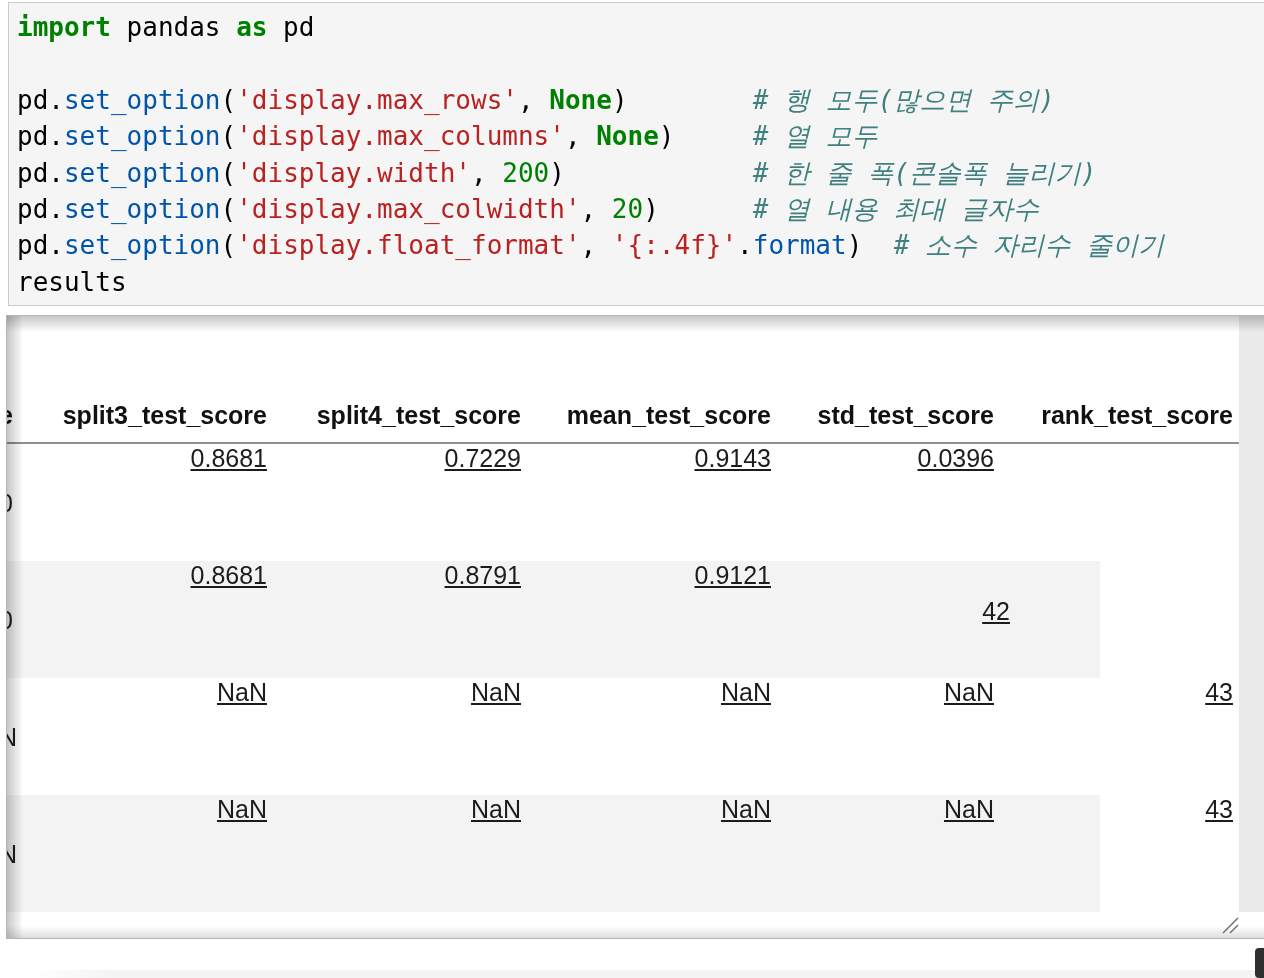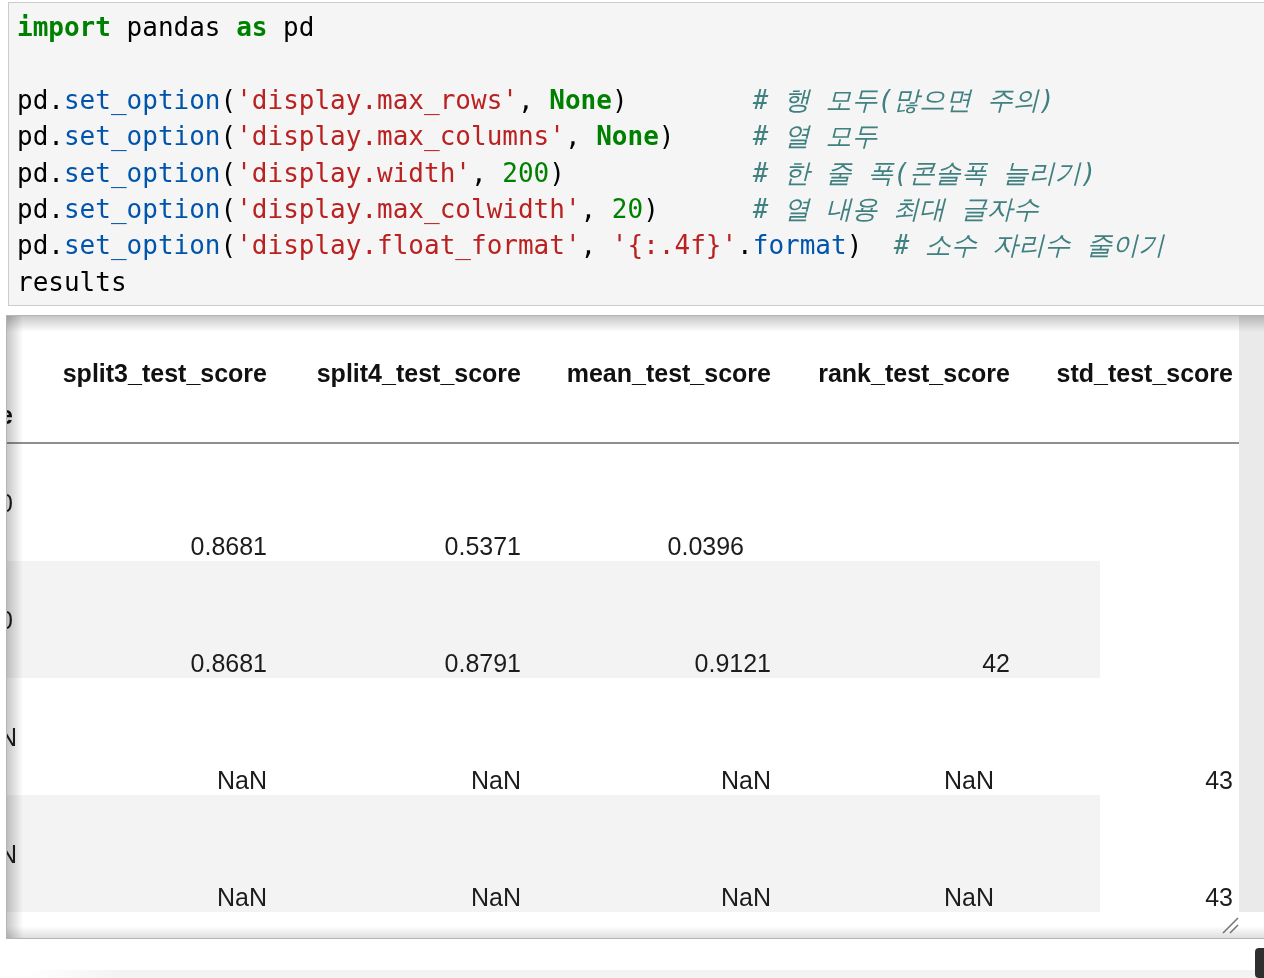--- a/index.html
+++ b/index.html
@@ -35,32 +35,32 @@
   .output-area{
     position:absolute;left:6px;top:315px;width:1270px;height:624px;
     box-sizing:border-box;
     background:#fff;
     border:1px solid var(--out-border,#b5b5b5);
     overflow:hidden;
   }
   .tbl-header{
     position:absolute;left:0;top:0;width:1232px;height:128px;
     box-sizing:border-box;
-    display:flex;align-items:center;
+    display:flex;align-items:flex-end;
     padding-bottom:12px;
     border-bottom:2px solid var(--underline,#8f8f8f);
     font-weight:bold;font-size:25px;color:#111;
     z-index:2;
   }
   .tbl-rows{position:absolute;left:0;top:128px;width:1232px;z-index:1;}
   .tbl-row{
     position:relative;
-    display:flex;align-items:flex-end;
+    display:flex;align-items:flex-start;
     height:117px;width:1093px;
-    font-size:25px;color:var(--tbl-text,#1c1c1c);
+    font-size:25px;color:var(--tbl-text,#1c1c1c);text-decoration:underline;
   }
   .tbl-row.odd{background:var(--stripe,#f3f3f3);}
   .cell-spacer{width:14px;flex:none;}
   .hcell,.dcell{flex:none;text-align:right;white-space:nowrap;overflow:visible;}
   .clip-frag{
     position:absolute;left:-8px;
     font-size:25px;color:#1c1c1c;white-space:pre;
     z-index:3;
   }
   .tbl-header .clip-frag{bottom:12px;font-weight:bold;color:#111;}
@@ -104,30 +104,31 @@
 </div>
 
 <div class="output-area">
   <div class="tbl-header">
     <span class="clip-frag">e</span>
     <span class="cell-spacer"></span>
 
   <span class="hcell" style="width: 246px;">split3_test_score</span>
       <span class="hcell" style="width: 254px;">split4_test_score</span>
       <span class="hcell" style="width: 250px;">mean_test_score</span>
+      <span class="hcell" style="width: 223px;">std_test_score</span>
       <span class="hcell" style="width: 239px;">rank_test_score</span>
-      <span class="hcell" style="width: 223px;">std_test_score</span>
     </div>
   <div class="tbl-rows">
 
   <div class="tbl-row">
         <span class="clip-frag">0</span>
         <span class="cell-spacer"></span>
         <span class="dcell" style="width: 246px;">0.8681</span>
-        <span class="dcell" style="width: 254px;">0.5371</span>
+        <span class="dcell" style="width: 254px;">0.7229</span>
+        <span class="dcell" style="width: 250px;">0.9143</span>
         <span class="dcell" style="width: 223px;">0.0396</span>
       </div>
       <div class="tbl-row odd">
         <span class="clip-frag">0</span>
         <span class="cell-spacer"></span>
         <span class="dcell" style="width: 246px;">0.8681</span>
         <span class="dcell" style="width: 254px;">0.8791</span>
         <span class="dcell" style="width: 250px;">0.9121</span>
         <span class="dcell" style="width: 239px; margin-top: 36px;">42</span>
       </div>

